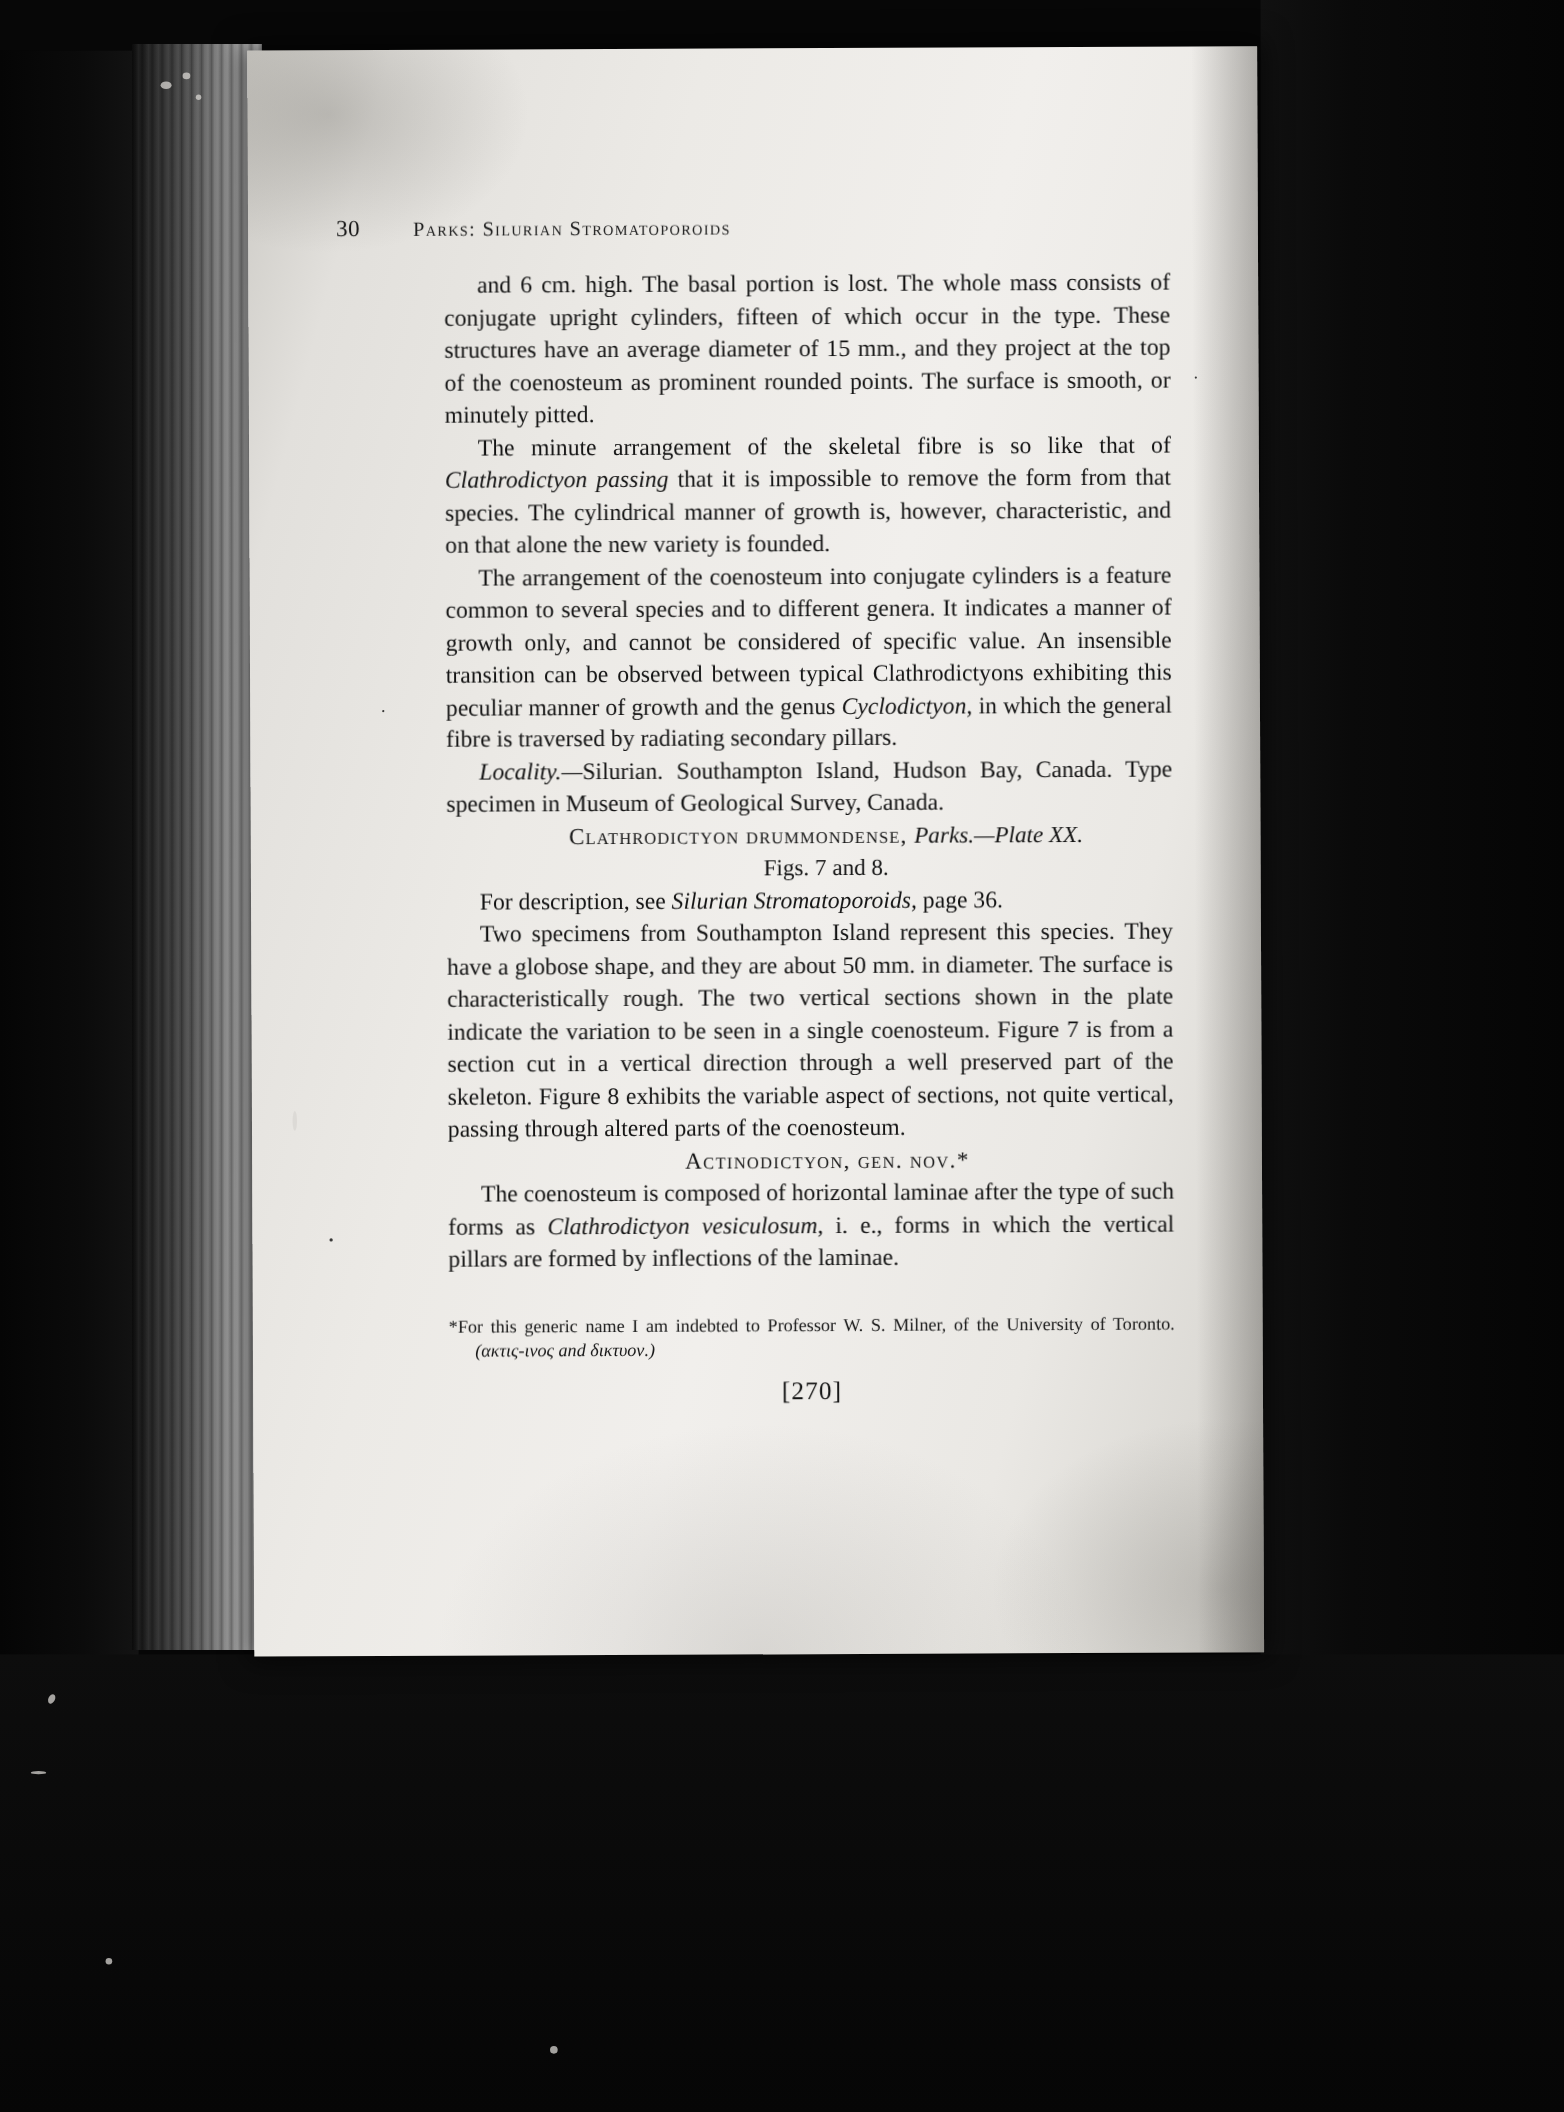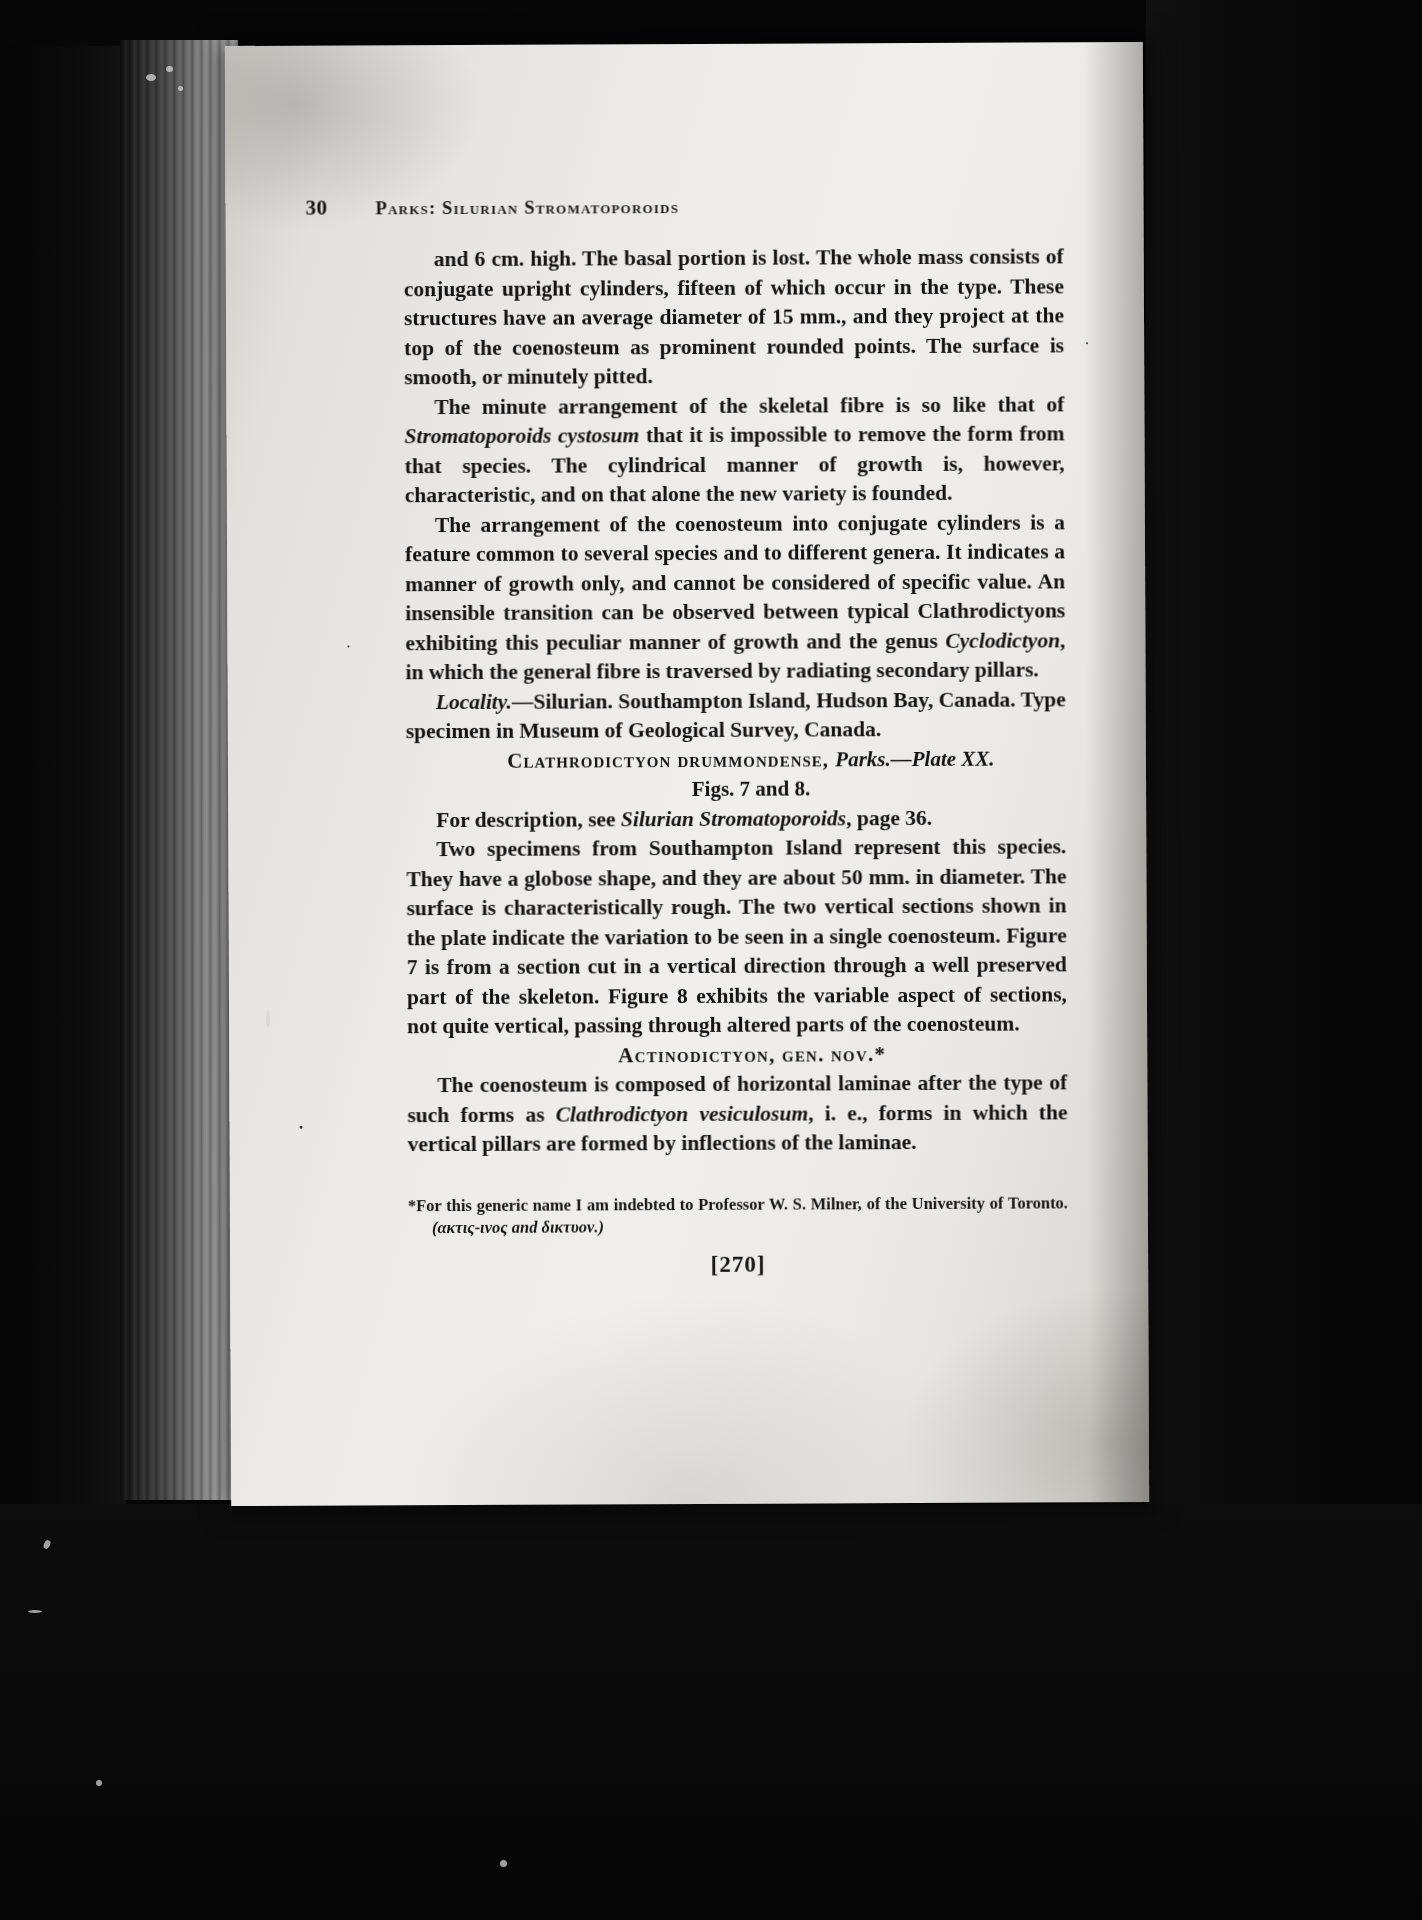--- a/index.html
+++ b/index.html
@@ -14,21 +14,20 @@
     font-family: "Liberation Serif", serif;
   }
 
   
   #scan {
     position: absolute;
     inset: 0;
     background:
       radial-gradient(ellipse 900px 700px at 46% 42%, #1b1b1b 0%, #0d0d0d 60%, #060606 100%),
       #080808;
-    font-weight: bold;
   }
 
   
   #binding {
     position: absolute;
     left: 120px;
     top: 40px;
     width: 118px;
     height: 1460px;
     background: linear-gradient(90deg,
@@ -234,21 +233,21 @@
 
       <div class="running-head">
         <span class="folio">30</span>
         <span class="head-title">Parks: Silurian Stromatoporoids</span>
       </div>
 
       <div class="body-col">
 
         <p>and 6 cm. high. The basal portion is lost. The whole mass consists of conjugate upright cylinders, fifteen of which occur in the type. These structures have an average diameter of 15 mm., and they project at the top of the coenosteum as prominent rounded points. The surface is smooth, or minutely pitted.</p>
 
-        <p>The minute arrangement of the skeletal fibre is so like that of <span class="it">Stromatoporoids cystosum</span> that it is impossible to remove the form from that species. The cylindrical manner of growth is, however, characteristic, and on that alone the new variety is founded.</p>
+        <p>The minute arrangement of the skeletal fibre is so like that of <span class="it">Clathrodictyon passing</span> that it is impossible to remove the form from that species. The cylindrical manner of growth is, however, characteristic, and on that alone the new variety is founded.</p>
 
         <p>The arrangement of the coenosteum into conjugate cylinders is a feature common to several species and to different genera. It indicates a manner of growth only, and cannot be considered of specific value. An insensible transition can be observed between typical Clathrodictyons exhibiting this peculiar manner of growth and the genus <span class="it">Cyclodictyon</span>, in which the general fibre is traversed by radiating secondary pillars.</p>
 
         <p><span class="it">Locality.—</span><span>Silurian. Southampton Island, Hudson Bay, Canada. Type specimen in Museum of Geological Survey, Canada.</span></p>
 
         <p class="species-head">
           <span>Clathrodictyon drummondense,</span>
           <span class="plate it">Parks.—Plate XX.</span>
         </p>
         <p class="figs-line">Figs. 7 and 8.</p>

